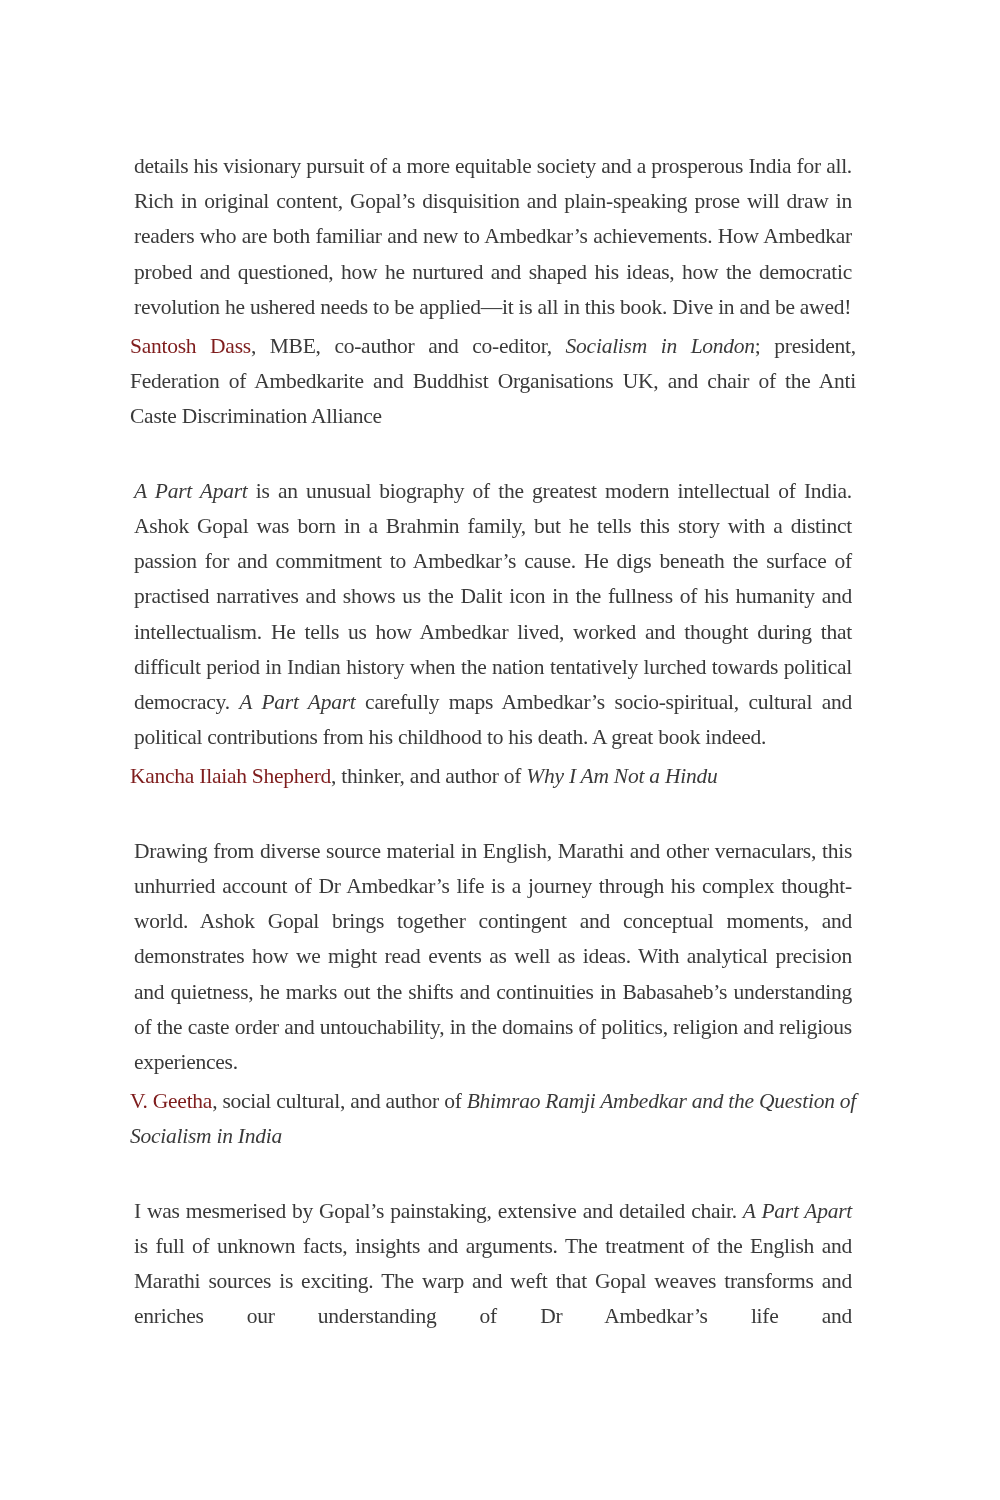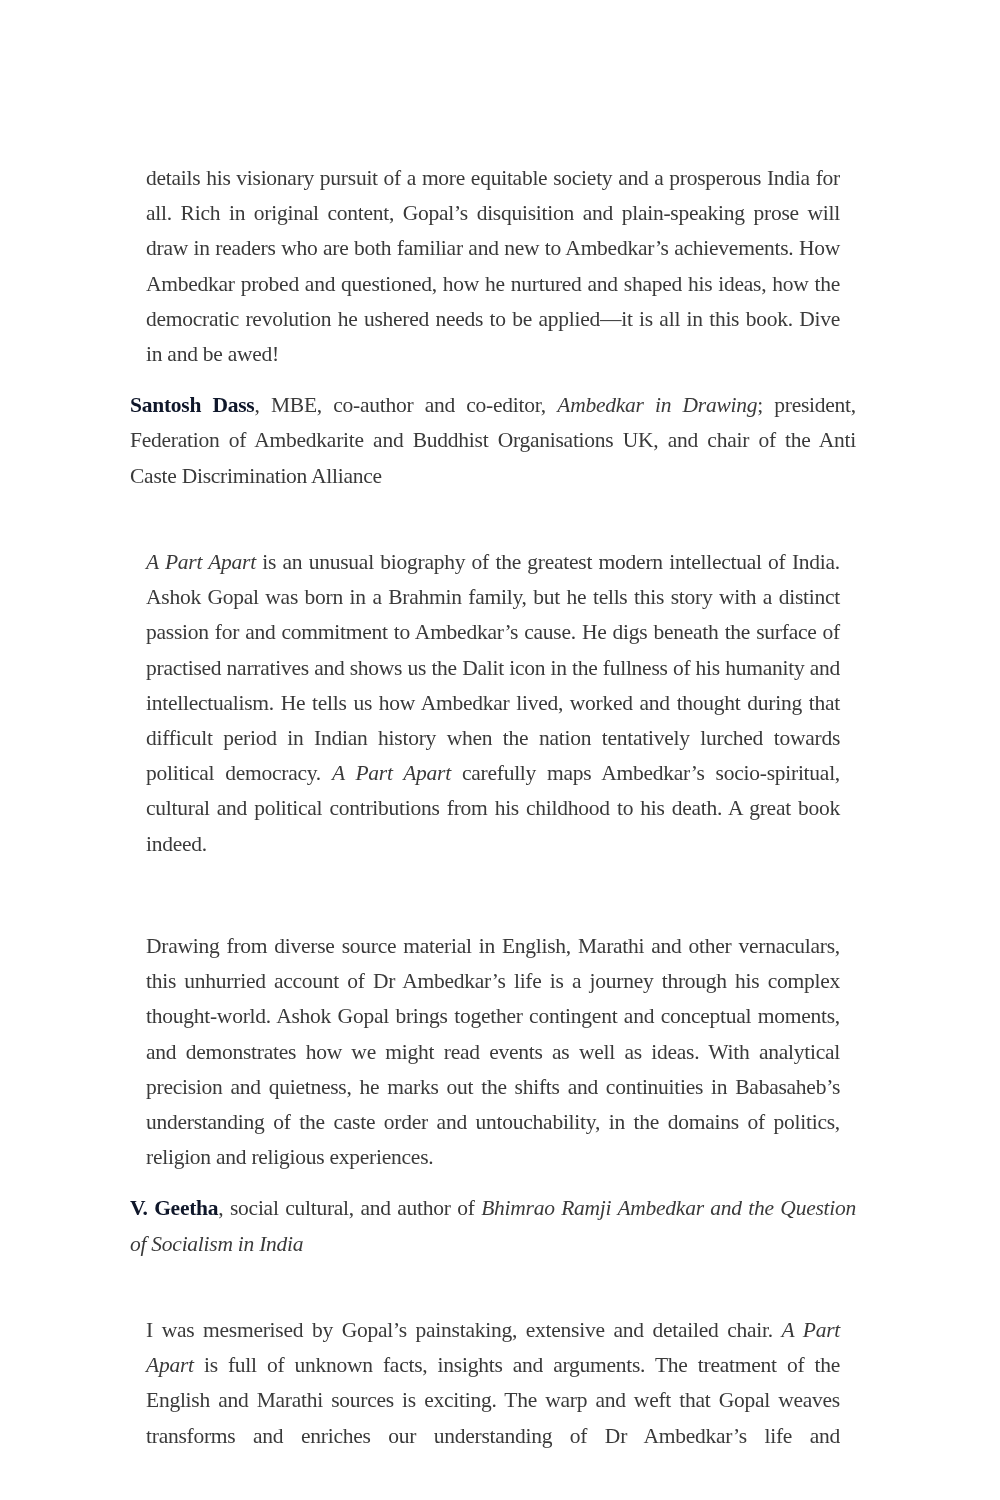--- a/index.html
+++ b/index.html
@@ -18,54 +18,57 @@
       left: 130px;
       top: 145px;
       width: 726px;
       font-family: "Liberation Serif", "DejaVu Serif", serif;
       font-size: 21.5px;
       line-height: 35.2px;
       color: #3a3a3a;
       letter-spacing: -0.25px;
     }
     .para {
-      margin: 16px;
+      margin: 4px;
       text-align: justify;
       text-align-last: left;
     }
     .attrib {
       margin: 0;
       text-align: justify;
       text-align-last: left;
     }
     .attrib .name {
-      font-weight: bold;
-      color: #0f172a;
+      font-weight: normal;
+      color: #7f1d1d;
     }
     .gap {
       height: 35.2px;
     }
     i { font-style: italic; }
   </style>
 </head>
 <body>
 
 <div class="page">
 
   <p class="para">
     <span>details his visionary pursuit of a more equitable society and a prosperous India for all. Rich in original content, Gopal’s disquisition and plain-speaking prose will draw in readers who are both familiar and new to Ambedkar’s achievements. How Ambedkar probed and questioned, how he nurtured and shaped his ideas, how the democratic revolution he ushered needs to be applied—it is all in this book. Dive in and be awed!</span>
   </p>
   <p class="attrib">
-    <span class="name">Santosh Dass</span><span>, MBE, co-author and co-editor, </span><i>Ambedkar in Drawing</i><span>; president, Federation of Ambedkarite and Buddhist Organisations UK, and chair of the Anti Caste Discrimination Alliance</span>
+    <span class="name">Santosh Dass</span><span>, MBE, co-author and co-editor, </span><i>Socialism in London</i><span>; president, Federation of Ambedkarite and Buddhist Organisations UK, and chair of the Anti Caste Discrimination Alliance</span>
   </p>
 
   <div class="gap"></div>
 
   <p class="para">
     <i>A Part Apart</i><span> is an unusual biography of the greatest modern intellectual of India. Ashok Gopal was born in a Brahmin family, but he tells this story with a distinct passion for and commitment to Ambedkar’s cause. He digs beneath the surface of practised narratives and shows us the Dalit icon in the fullness of his humanity and intellectualism. He tells us how Ambedkar lived, worked and thought during that difficult period in Indian history when the nation tentatively lurched towards political democracy. </span><i>A Part Apart</i><span> carefully maps Ambedkar’s socio-spiritual, cultural and political contributions from his childhood to his death. A great book indeed.</span>
+  </p>
+  <p class="attrib">
+    <span class="name">Kancha Ilaiah Shepherd</span><span>, thinker, and author of </span><i>Why I Am Not a Hindu</i>
   </p>
 
   <div class="gap"></div>
 
   <p class="para">
     <span>Drawing from diverse source material in English, Marathi and other vernaculars, this unhurried account of Dr Ambedkar’s life is a journey through his complex thought-world. Ashok Gopal brings together contingent and conceptual moments, and demonstrates how we might read events as well as ideas. With analytical precision and quietness, he marks out the shifts and continuities in Babasaheb’s understanding of the caste order and untouchability, in the domains of politics, religion and religious experiences.</span>
   </p>
   <p class="attrib">
     <span class="name">V. Geetha</span><span>, social cultural, and author of </span><i>Bhimrao Ramji Ambedkar and the Question of Socialism in India</i>
   </p>

